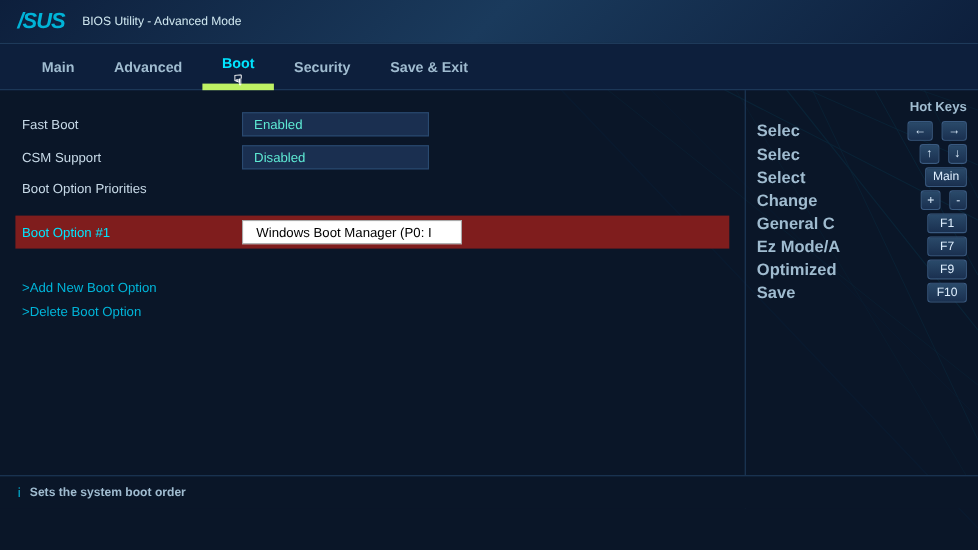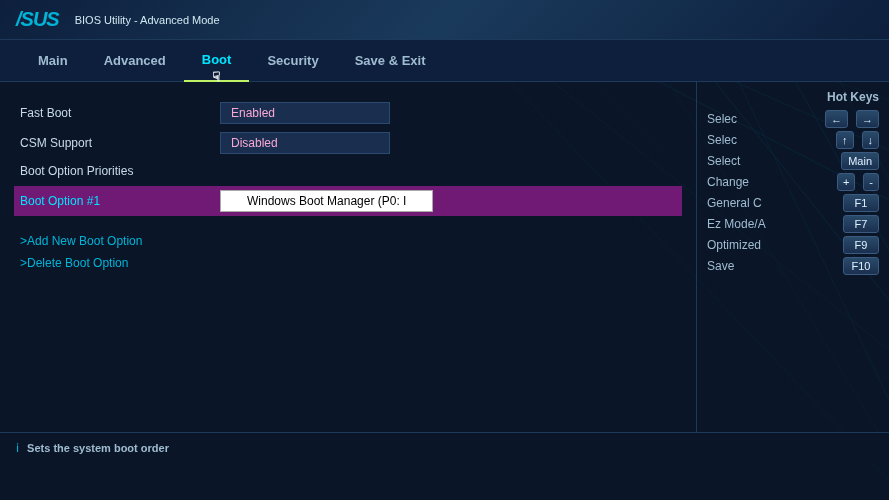--- a/index.html
+++ b/index.html
@@ -54,21 +54,21 @@
       cursor: pointer;
       height: 42px;
       display: flex;
       align-items: center;
       position: relative;
       font-weight: bold;
     }
 
     .nav-item.active {
       color: #00e5ff;
-      border-bottom: 2px solid #bef264;
+      border-bottom: 6px solid #bef264;
     }
 
     
     .content {
       display: flex;
       height: calc(500px - 48px - 42px - 30px);
     }
 
     
     .left-panel {
@@ -89,54 +89,54 @@
       font-size: 12px;
       color: #c8dae8;
     }
 
     .value-box {
       background: #1a2f50;
       border: 1px solid #2a4a70;
       padding: 3px 10px;
       min-width: 170px;
       font-size: 12px;
-      color: #f9a8d4;
+      color: #5eead4;
     }
 
     .row-highlighted {
-      background: #701a75;
+      background: #7f1d1d;
       padding: 4px 6px;
-      margin: 2px -6px;
+      margin: 12px -6px;
     }
 
     .boot-option-label {
       color: #00e5ff;
       font-size: 12px;
       min-width: 200px;
     }
 
     .boot-option-value-box {
       background: #ffffff;
       border: 1px solid #aaaaaa;
-      padding: 3px 26px;
+      padding: 3px 12px;
       min-width: 200px;
       font-size: 12px;
       color: #000000;
     }
 
     .add-option {
       color: #00b4d8;
       font-size: 12px;
       cursor: pointer;
       padding: 4px 0;
     }
 
     
     .right-panel {
-      width: 193px;
+      width: 212px;
       padding: 8px 10px;
       border-left: 1px solid #1e3a5a;
     }
 
     .hotkeys-title {
       color: #a0bcd0;
       font-size: 12px;
       text-align: right;
       margin-bottom: 6px;
       font-weight: 600;
@@ -168,23 +168,24 @@
       border-radius: 3px;
       color: #e0f0ff;
       font-size: 11px;
       padding: 2px 5px;
       text-align: center;
       display: inline-block;
     }
 
     .hotkey-label {
       color: #a0bcd0;
-      font-size: 12px;
+      font-size: 15px;
       flex: 1;
       text-align: left;
+      font-weight: bold;
     }
 
     
     .statusbar {
       position: absolute;
       bottom: 0;
       left: 0;
       right: 0;
       height: 30px;
       background: #0a1628;

